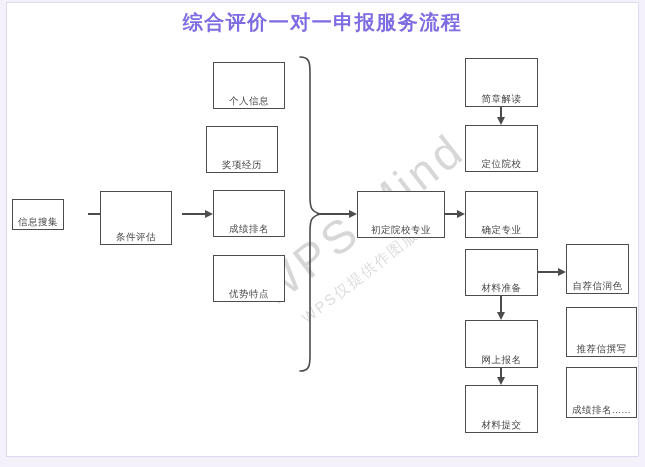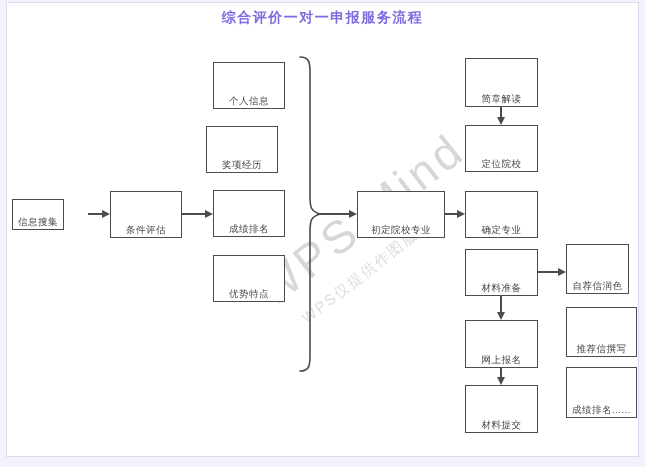--- a/index.html
+++ b/index.html
@@ -8,21 +8,21 @@
     background:#f4f1fb;
     font-family:"Liberation Sans","DejaVu Sans",sans-serif;
   }
   .canvas{
     position:absolute;left:6px;top:2px;width:633px;height:455px;
     background:#ffffff;border:1px solid #ded8f1;box-sizing:border-box;z-index:0;
   }
   .stage{position:absolute;left:0;top:0;width:645px;height:467px;z-index:1;}
   .title{
     position:absolute;left:6px;top:9px;width:633px;text-align:center;
-    font-size:14px;font-weight:bold;color:#7d6ce2;letter-spacing:1.5px;z-index:3;
+    font-size:20px;font-weight:bold;color:#7d6ce2;letter-spacing:1.5px;z-index:3;
   }
   .node{
     position:absolute;background:#fff;border:1.5px solid #4c4c4c;box-sizing:border-box;
     display:flex;align-items:flex-end;justify-content:center;
     font-size:9.5px;color:#454545;letter-spacing:0.5px;z-index:3;white-space:nowrap;
   }
   .hline{position:absolute;height:1.5px;background:#4c4c4c;z-index:2;}
   .vline{position:absolute;width:1.5px;background:#4c4c4c;z-index:2;}
   .head-r{position:absolute;width:0;height:0;z-index:2;
     border-top:4px solid transparent;border-bottom:4px solid transparent;border-left:8px solid #4c4c4c;}
@@ -54,21 +54,21 @@
   <div class="wm-sub">WPS仅提供作图服务</div>
 
   <svg class="brace-svg" width="26" height="316" viewBox="0 0 26 316">
     <path d="M 3 1 C 12 1 13 6 13 16 L 13 140 C 13 152 14 155 23 158 C 14 161 13 164 13 176 L 13 300 C 13 310 12 315 3 315" fill="none" stroke="#4c4c4c" stroke-width="1.6" stroke-linecap="round"></path>
   </svg>
 
   <div class="node" style="left:12px;top:199px;width:52px;height:31px">
     <span>信息搜集</span>
   </div>
 
-  <div class="node" style="left:110px;top:191px;width:72px;height:47px">
+  <div class="node" style="left:100px;top:191px;width:72px;height:54px">
     <span>条件评估</span>
   </div>
 
   <div class="node" style="left:213px;top:62px;width:72px;height:47px">
     <span>个人信息</span>
   </div>
   <div class="node" style="left:206px;top:126px;width:72px;height:47px">
     <span>奖项经历</span>
   </div>
   <div class="node" style="left:213px;top:190px;width:72px;height:47px">

